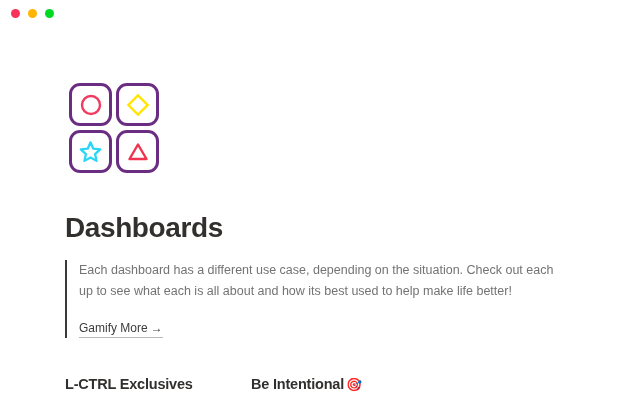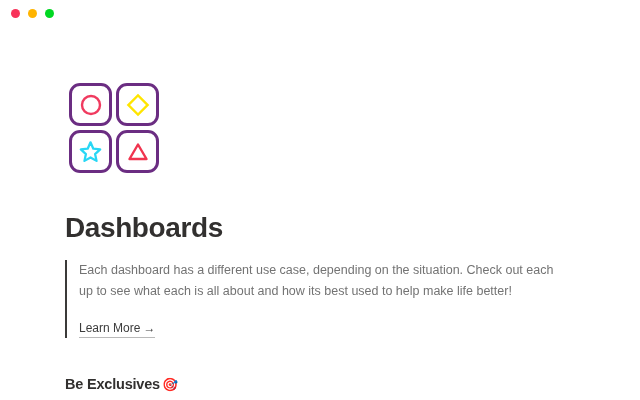--- a/index.html
+++ b/index.html
@@ -165,26 +165,29 @@
         </svg>
       </span>
     </div>
 
   </div>
 
   <h1 class="title">Dashboards</h1>
 
   <div class="quote-block">
     <p class="desc">Each dashboard has a different use case, depending on the situation. Check out each up to see what each is all about and how its best used to help make life better!</p>
-    <a class="learn-more" href="#"><span>Learn More</span><span class="arrow">→</span></a>
+    <a class="learn-more" href="#"><span>Gamify More</span><span class="arrow">→</span></a>
   </div>
 
 </div>
 
 <div class="cards-row">
 
+  <div class="card-head col-1">
+    <span>L-CTRL Exclusives</span>
+  </div>
 
   <div class="card-head col-2">
-    <span>Be Exclusives</span><span class="emoji">🎯</span>
+    <span>Be Intentional</span><span class="emoji">🎯</span>
   </div>
 
 
 </div>
 
 </body></html>

